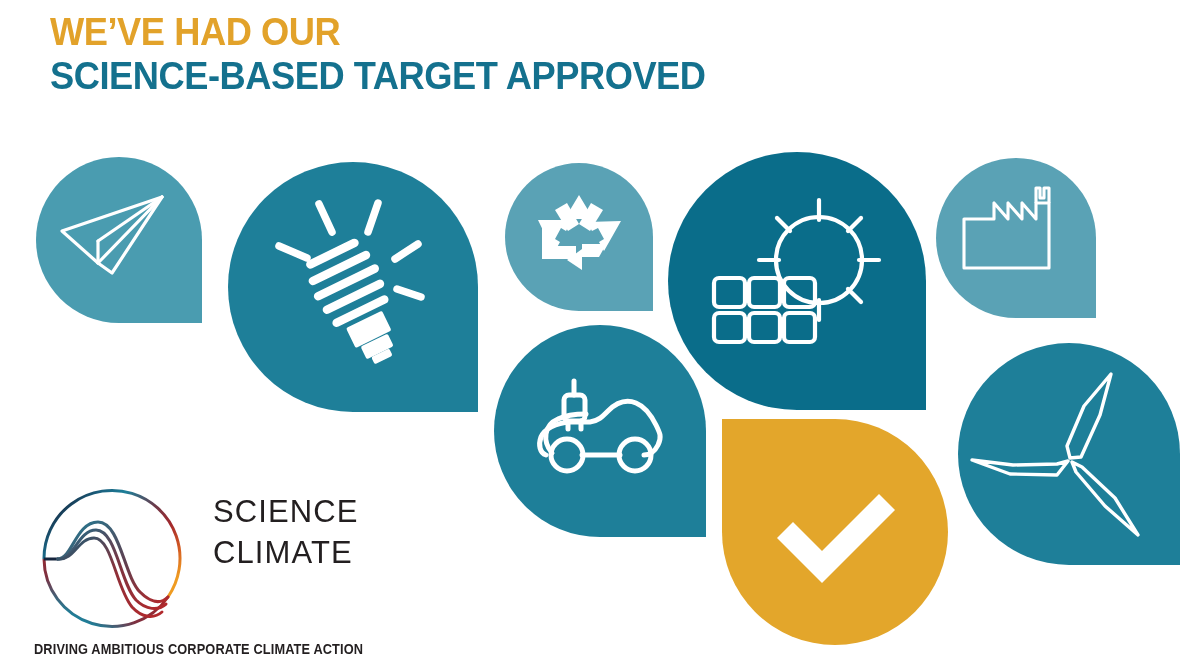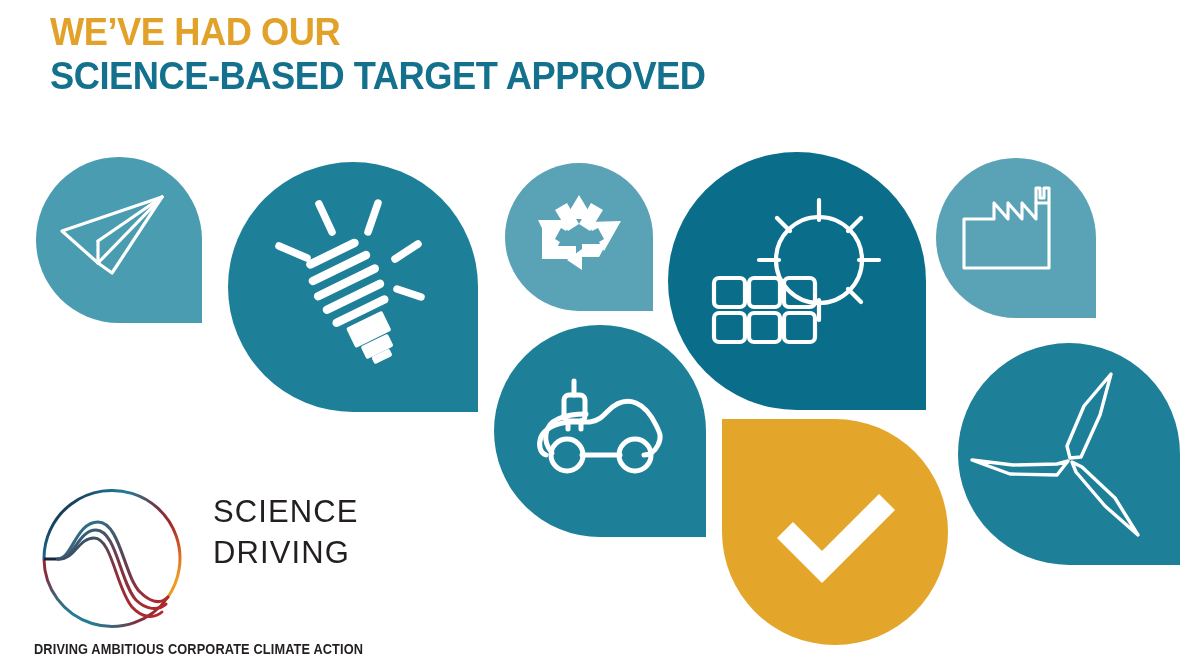--- a/index.html
+++ b/index.html
@@ -289,19 +289,19 @@
         <path d="M12,83 L26,83" fill="none" stroke="#16253d" stroke-width="3"></path>
 
         <path d="M26,83 C40,83 44,46 66,46 C88,46 92,100 108,116 C118,126 128,129 136,121" fill="none" stroke="url(#curveA)" stroke-width="3.1" stroke-linecap="round"></path>
         <path d="M26,83 C42,84 46,54 64,54 C84,54 88,106 104,124 C114,134 126,135 134,128" fill="none" stroke="url(#curveB)" stroke-width="3" stroke-linecap="round"></path>
         <path d="M26,83 C42,85 46,62 62,62 C80,62 84,112 100,131 C110,142 122,143 130,136" fill="none" stroke="url(#curveC)" stroke-width="2.9" stroke-linecap="round"></path>
       </svg>
     </div>
 
     <div id="logo-wordmark">
       <div>SCIENCE</div>
-      <div>DRIVING</div>
+      <div>CLIMATE</div>
     </div>
 
     <div id="logo-tagline">DRIVING AMBITIOUS CORPORATE CLIMATE ACTION</div>
   </div>
 
 </div>
 
 </body></html>

